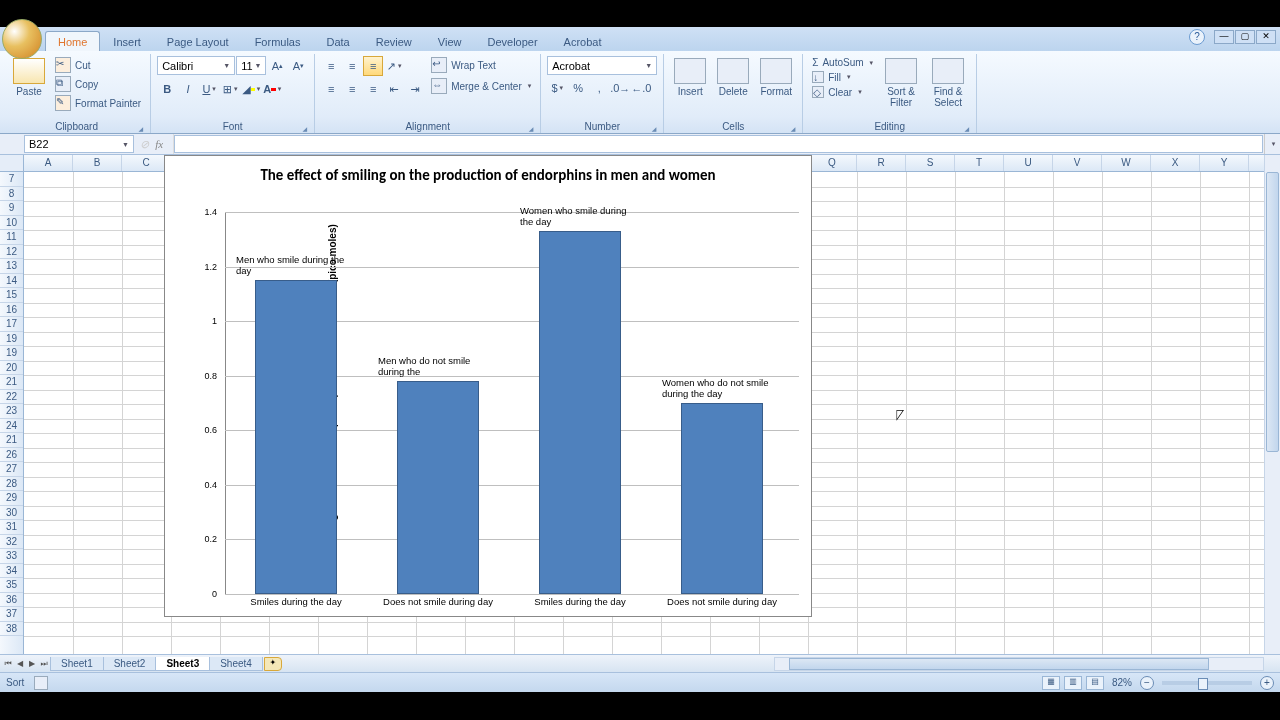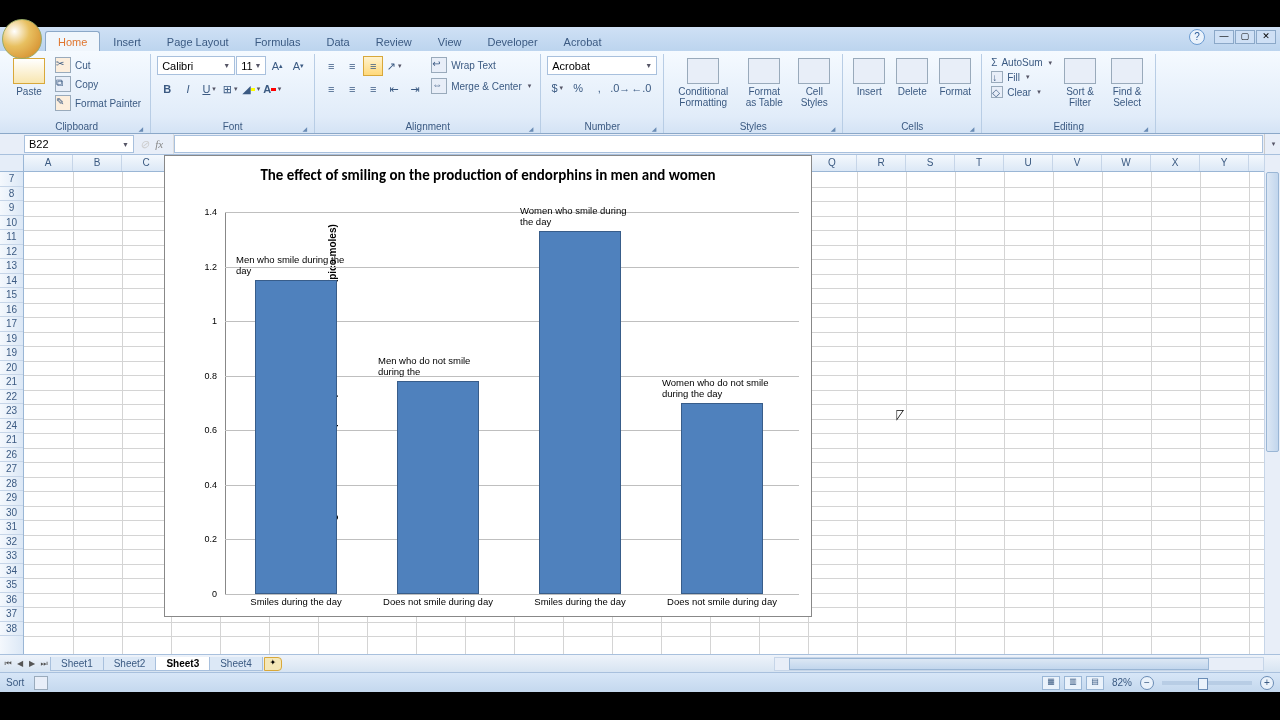--- a/index.html
+++ b/index.html
@@ -229,37 +229,20 @@
           <span class="tb">$<span class="dd-arr">▾</span></span>
           <span class="tb">%</span>
           <span class="tb">,</span>
           <span class="tb">.0→</span>
           <span class="tb">←.0</span>
         </div>
       </div>
       <div class="group-label">Number</div>
     </div>
 
-    <div class="group">
-      <div class="group-body">
-        <div class="vert-btn">
-            <span class="ic ic-lg"></span>
-            <span style="width:58px;text-align:center">Conditional Formatting</span>
-          </div>
-        <div class="vert-btn">
-            <span class="ic ic-lg"></span>
-            <span style="width:42px;text-align:center">Format as Table</span>
-          </div>
-        <div class="vert-btn">
-            <span class="ic ic-lg"></span>
-            <span style="width:36px;text-align:center">Cell Styles</span>
-          </div>
-      </div>
-      <div class="group-label" style="position:relative">Styles</div>
-    </div>
 
     <div class="group">
       <div class="group-body">
         <div class="vert-btn">
             <span class="ic ic-lg"></span>
             <span>Insert</span>
           </div>
         <div class="vert-btn">
             <span class="ic ic-lg"></span>
             <span>Delete</span>

